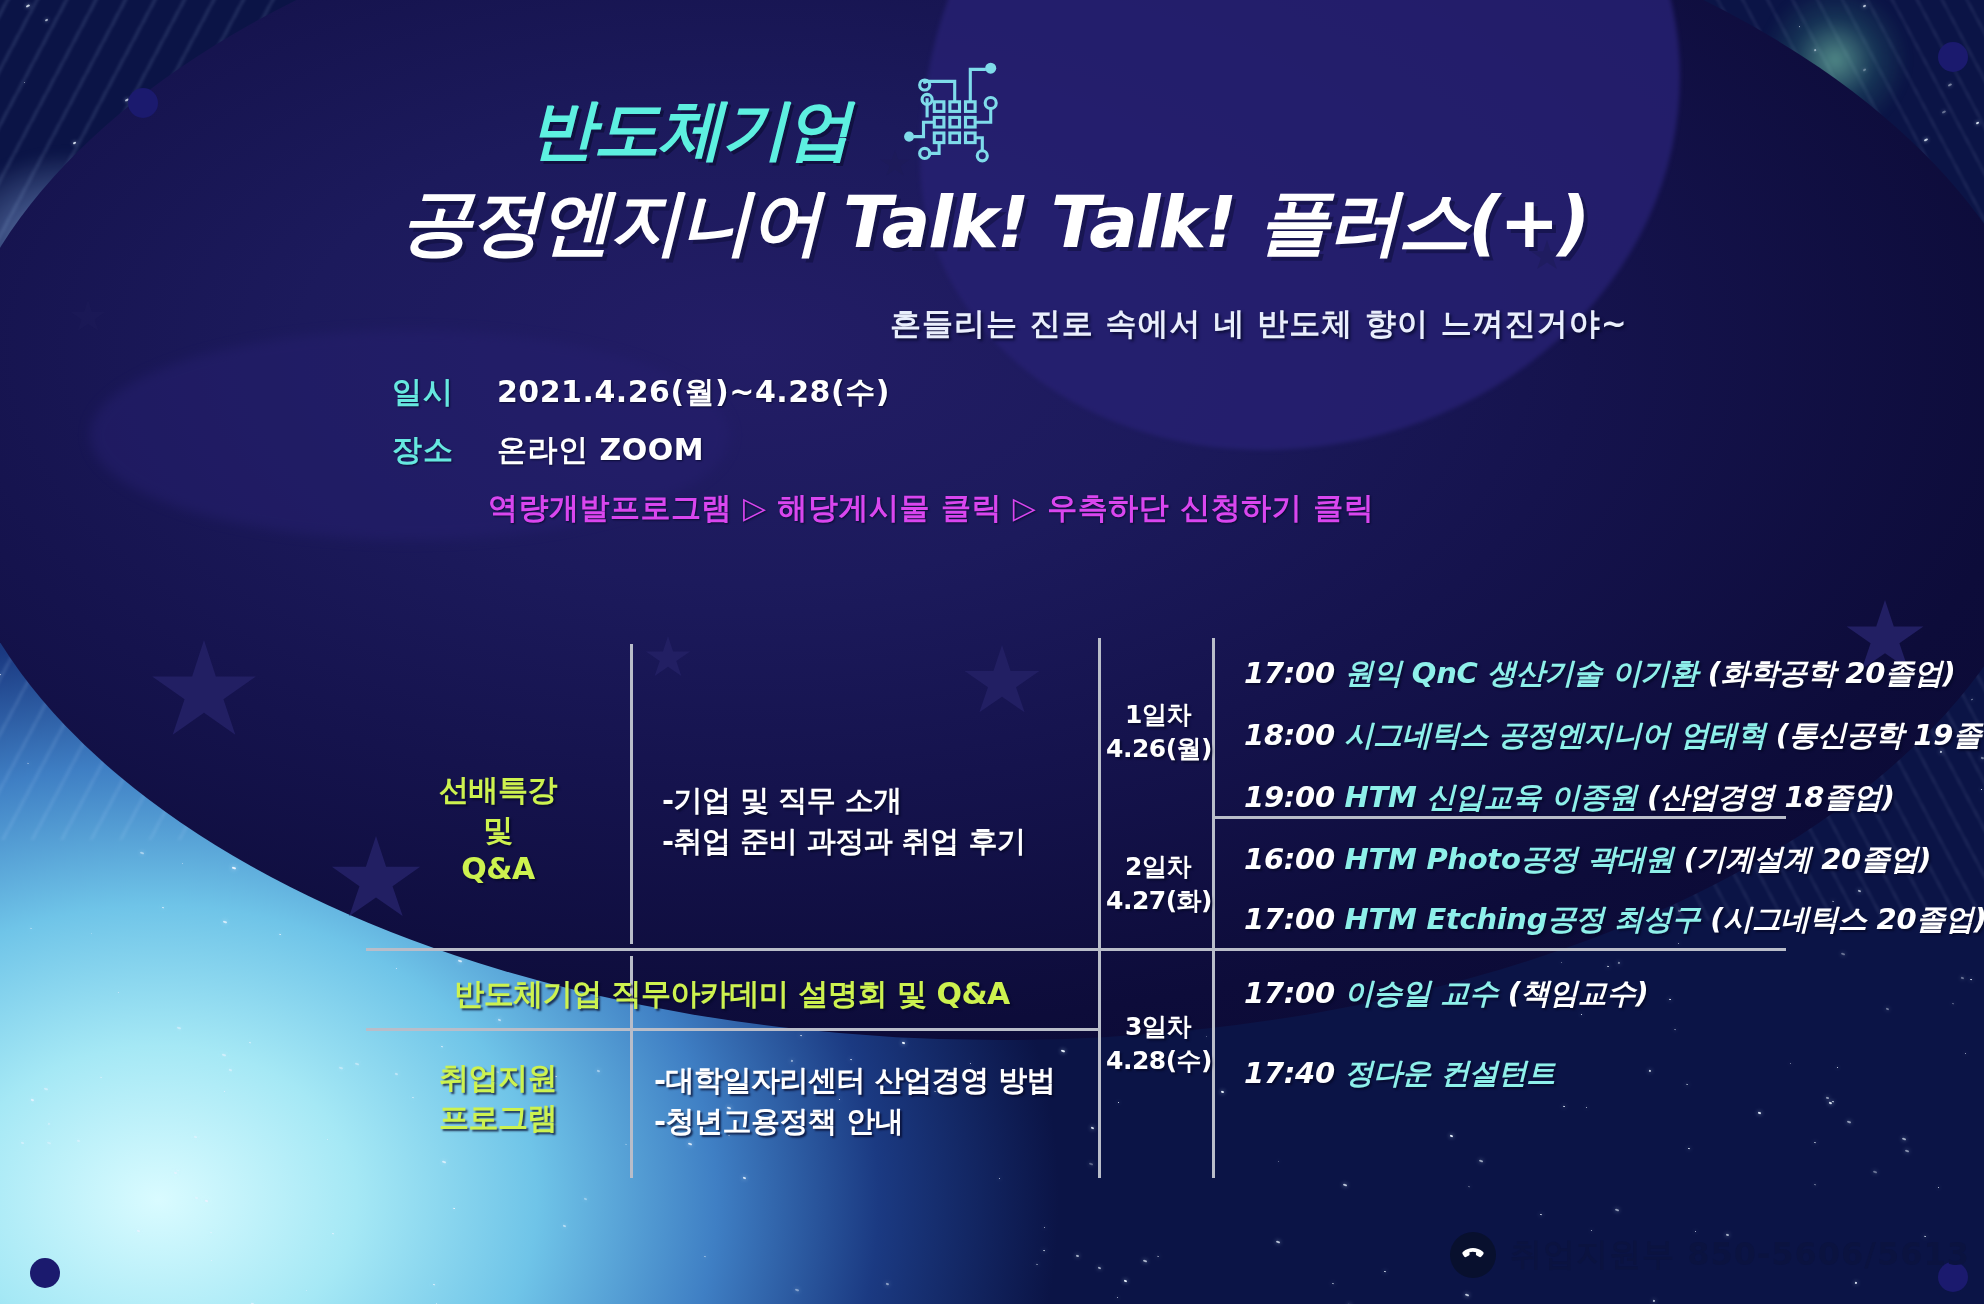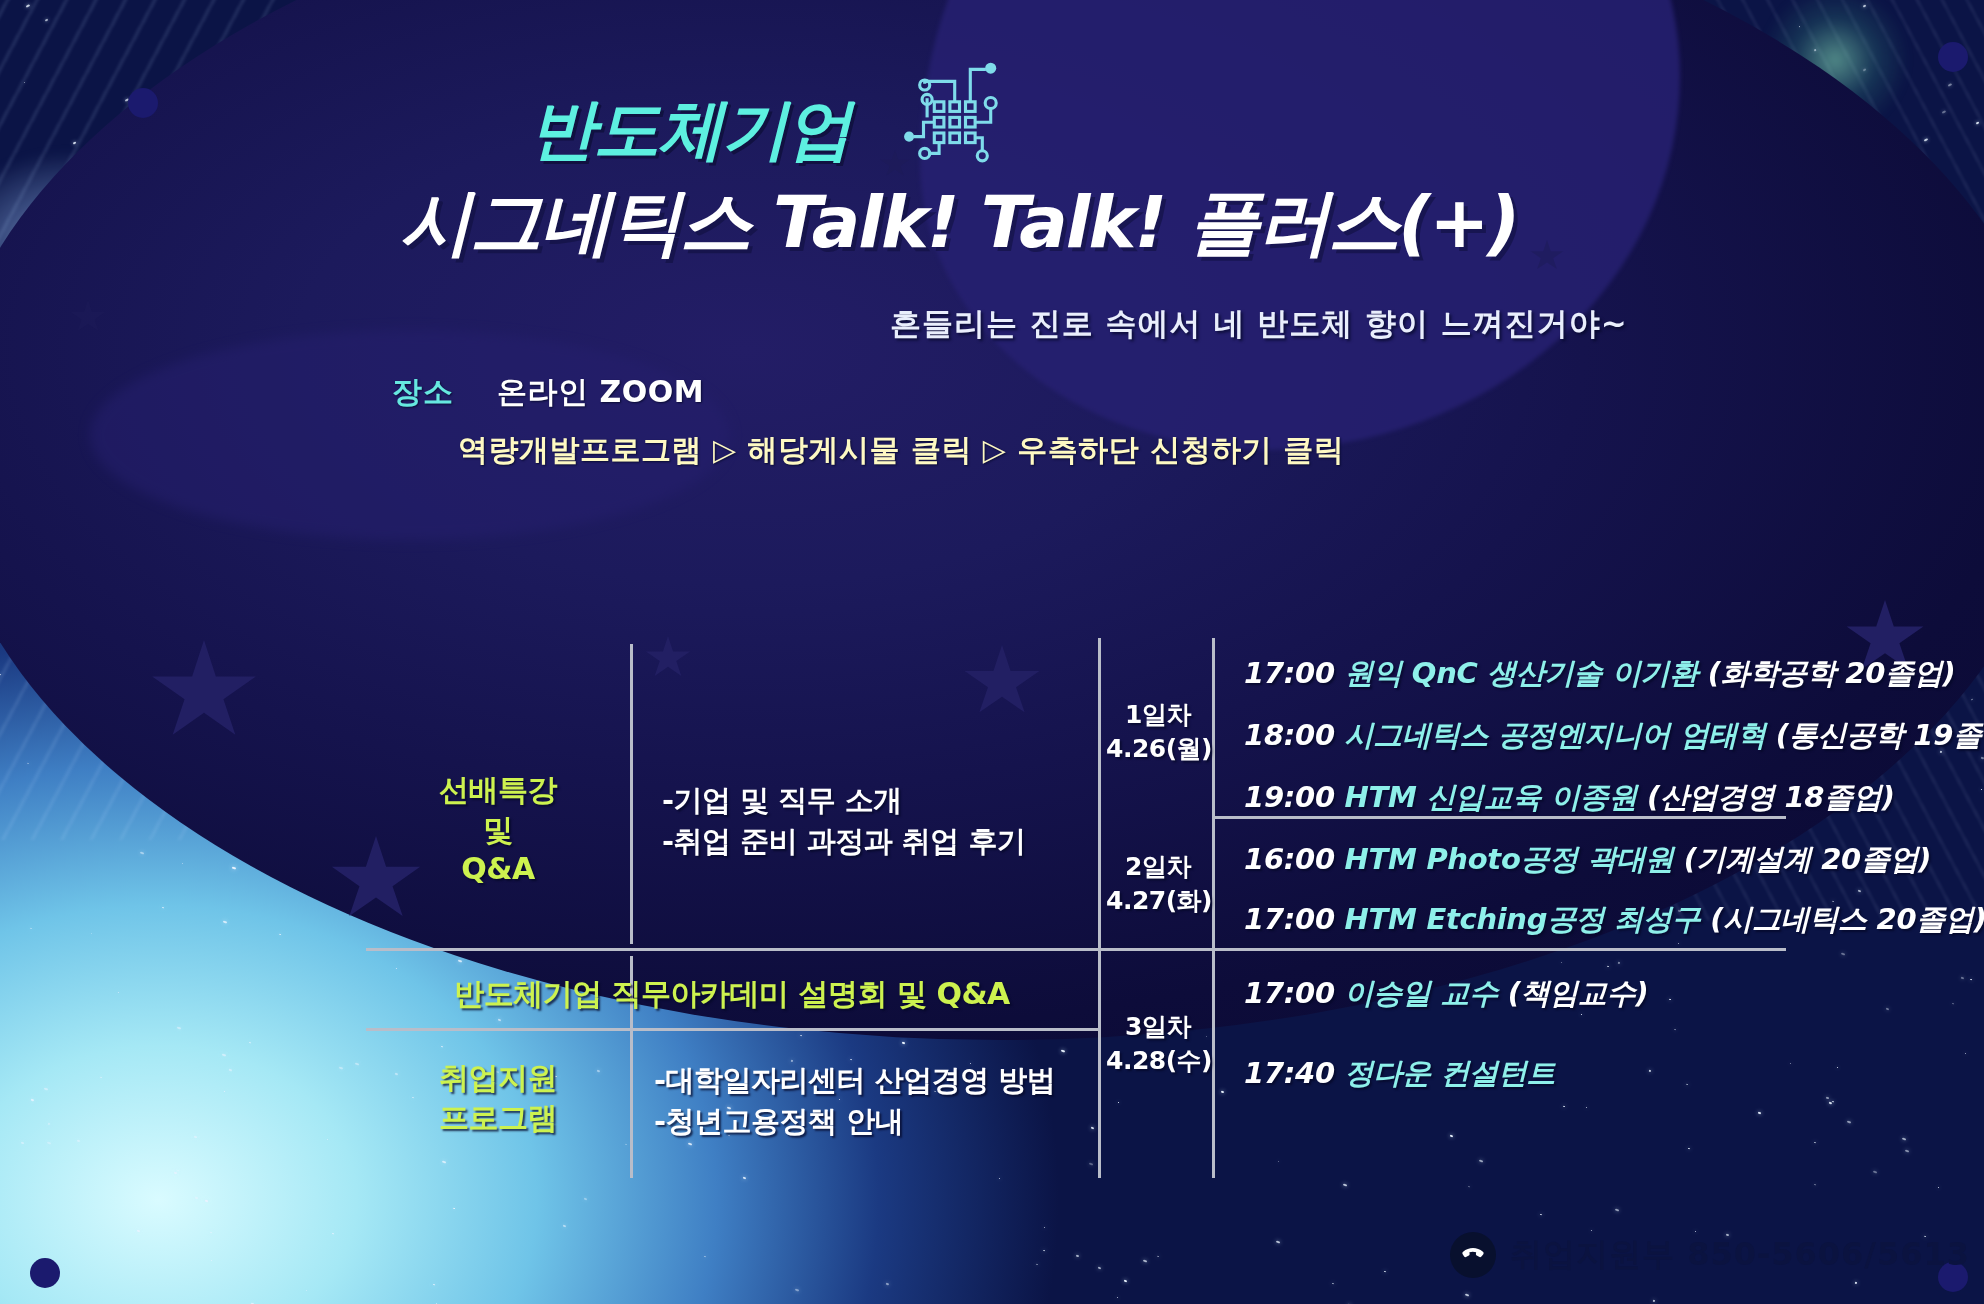--- a/index.html
+++ b/index.html
@@ -116,22 +116,22 @@
     text-shadow:1px 1px 2px rgba(5,8,40,.8);
   }
   .info-label.w1{ min-width:105px; }
   .info-label.w2{ min-width:152px; }
   .info-value{
     color:#ffffff; font-size:30px; font-weight:bold;
     letter-spacing:.5px; white-space:nowrap;
     text-shadow:1px 1px 2px rgba(5,8,40,.8);
   }
   .info-cont{
-    color:#fef9c3; font-size:30px; font-weight:bold;
-    margin-left:66px; white-space:nowrap; letter-spacing:.5px;
+    color:#d946ef; font-size:30px; font-weight:bold;
+    margin-left:96px; white-space:nowrap; letter-spacing:.5px;
     text-shadow:1px 1px 2px rgba(5,8,40,.8);
   }
 
   
   .tbl{ position:absolute; left:366px; top:638px; width:1420px; height:540px; }
   .vline{ position:absolute; width:3px; background:#b9bdc9; }
   .hline{ position:absolute; height:3px; background:#b9bdc9; }
 
   .cell{ position:absolute; }
   .cat{
@@ -406,24 +406,28 @@
         <circle cx="86" cy="11" r="4.6" fill="#7fdcea" stroke="none"></circle>
         <circle cx="31" cy="25" r="4.2"></circle>
         <circle cx="33" cy="37" r="4.2"></circle>
         <circle cx="18" cy="68" r="4.2" fill="#7fdcea" stroke="none"></circle>
         <circle cx="86" cy="40" r="4.6"></circle>
         <circle cx="79" cy="84" r="4.2"></circle>
         <circle cx="31" cy="82" r="4.2"></circle>
       </g>
     </svg>
 
-    <div class="title-sub">시그네틱스 Talk! Talk! 플러스(+)</div>
+    <div class="title-sub">공정엔지니어 Talk! Talk! 플러스(+)</div>
     <div class="tagline">흔들리는 진로 속에서 네 반도체 향이 느껴진거야~</div>
 
     <div class="info">
+      <div class="info-row">
+        <span class="info-label w1">일시</span>
+        <span class="info-value">2021.4.26(월)~4.28(수)</span>
+      </div>
       <div class="info-row">
         <span class="info-label w1">장소</span>
         <span class="info-value">온라인 ZOOM</span>
       </div>
       <div class="info-cont">역량개발프로그램 ▷ 해당게시물 클릭 ▷ 우측하단 신청하기 클릭</div>
     </div>
 
     <div class="tbl">
 
       <div class="vline" style="left:264px;  top:6px;   height:300px;"></div>

